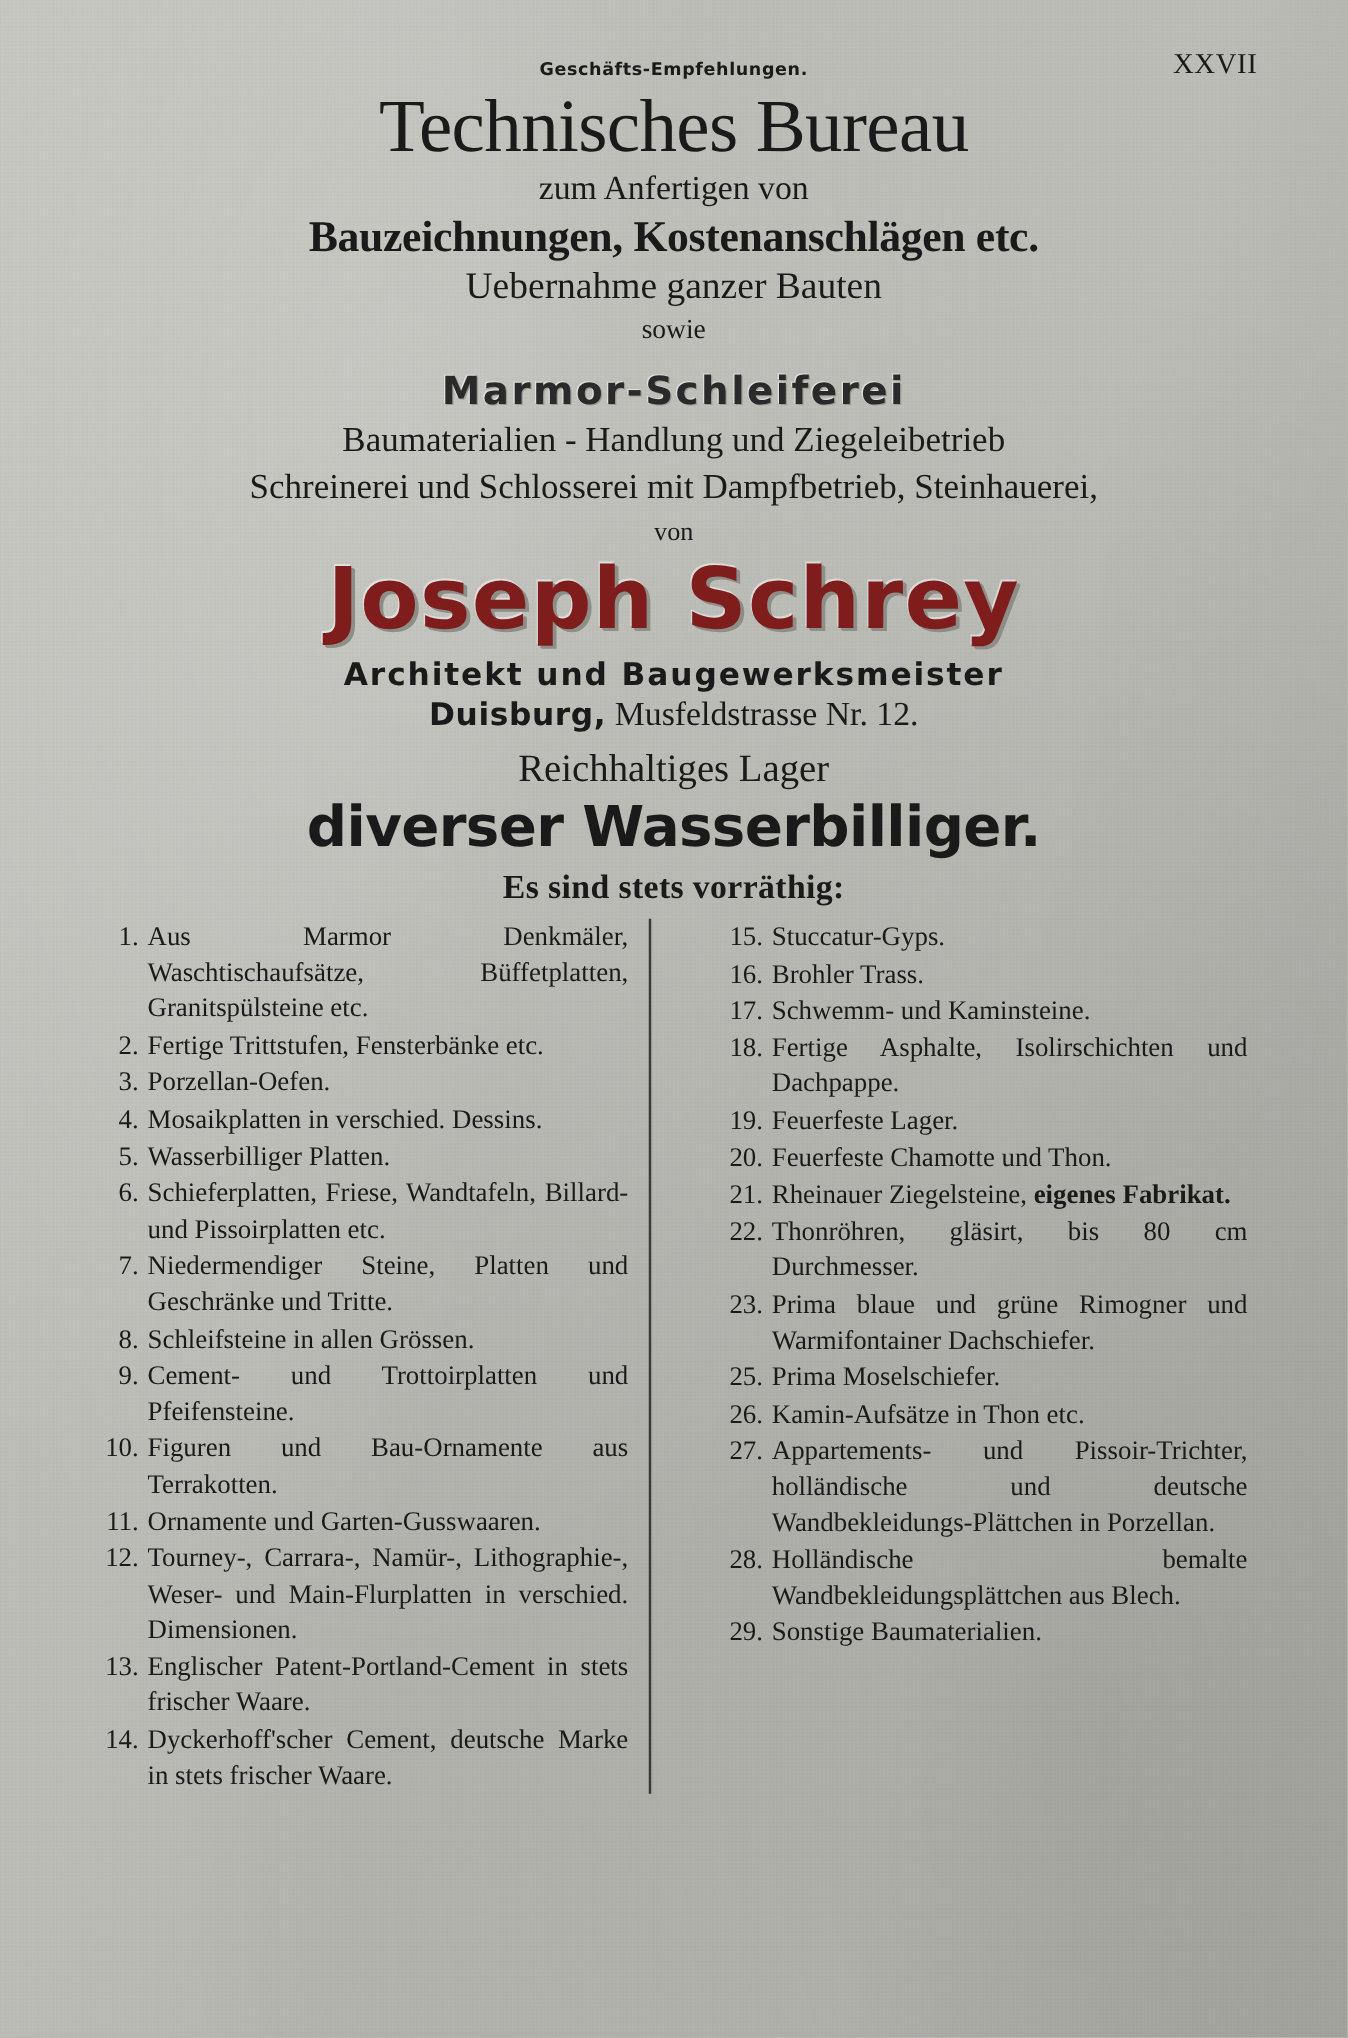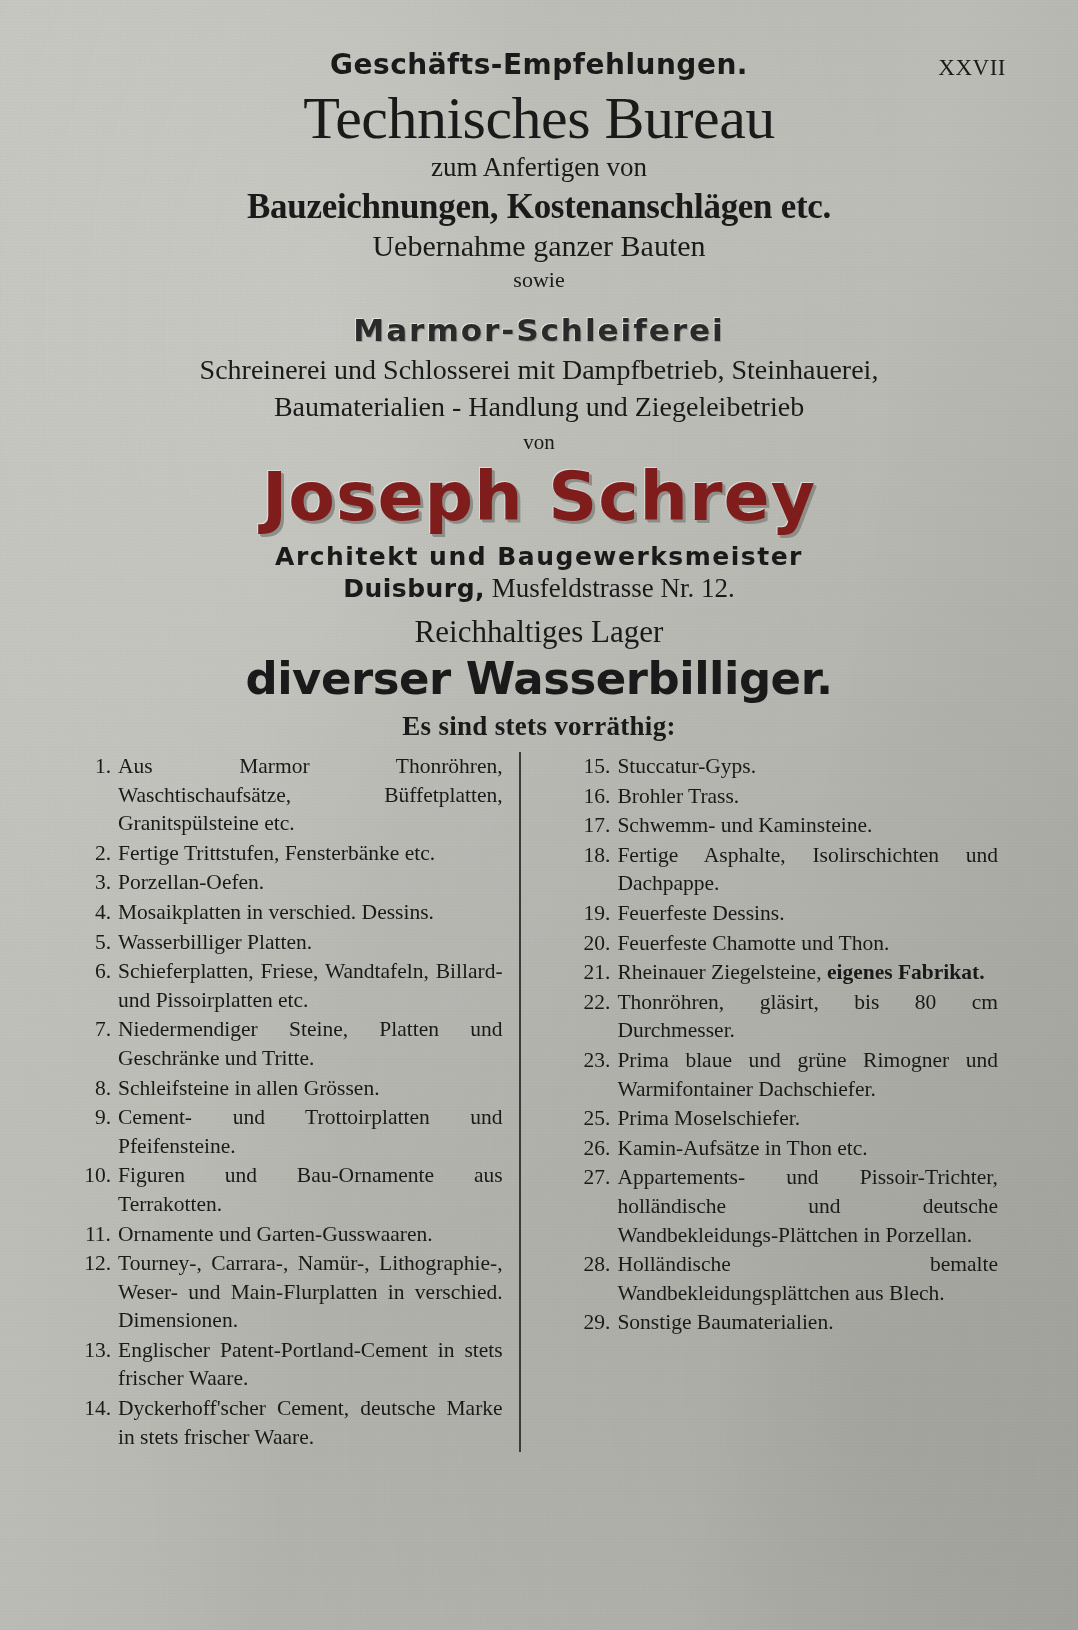--- a/index.html
+++ b/index.html
@@ -44,21 +44,21 @@
   .runhead {
     display: flex;
     align-items: baseline;
     justify-content: center;
     position: relative;
     margin-bottom: 4px;
   }
   .runhead-title {
     font-family: "DejaVu Sans", sans-serif;
     font-weight: bold;
-    font-size: 28px;
+    font-size: 14px;
     letter-spacing: .5px;
   }
   .runhead-page {
     position: absolute;
     right: 10px;
     bottom: 0;
     font-family: "Liberation Serif", serif;
     font-size: 23px;
     letter-spacing: .5px;
   }
@@ -228,39 +228,39 @@
     <div class="runhead-title">Geschäfts-Empfehlungen.</div>
     <div class="runhead-page">XXVII</div>
   </div>
 
   <div class="l1">Technisches Bureau</div>
   <div class="l2">zum Anfertigen von</div>
   <div class="l3">Bauzeichnungen, Kostenanschlägen etc.</div>
   <div class="l4">Uebernahme ganzer Bauten</div>
   <div class="l5">sowie</div>
   <div class="marmor">Marmor-Schleiferei</div>
+  <div class="l6">Baumaterialien - Handlung  und  Ziegeleibetrieb</div>
   <div class="l6">Schreinerei und Schlosserei mit Dampfbetrieb, Steinhauerei,</div>
-  <div class="l6">Baumaterialien - Handlung  und  Ziegeleibetrieb</div>
   <div class="von">von</div>
   <div class="name">Joseph Schrey</div>
   <div class="l7">Architekt und Baugewerksmeister</div>
   <div class="l8">
     <span class="city">Duisburg,</span>
     <span>Musfeldstrasse Nr. 12.</span>
   </div>
   <div class="l9">Reichhaltiges Lager</div>
   <div class="l10">diverser Wasserbilliger.</div>
   <div class="l11">Es sind stets vorräthig:</div>
 
   <div class="columns">
     <div class="col left">
       <ol class="items" id="list-left">
           <li>
             <span class="num">1.</span>
-            <span class="txt">Aus Marmor Thonröhren, Waschtischaufsätze, Büffetplatten, Granitspülsteine etc.</span>
+            <span class="txt">Aus Marmor Denkmäler, Waschtischaufsätze, Büffetplatten, Granitspülsteine etc.</span>
           </li>
           <li>
             <span class="num">2.</span>
             <span class="txt">Fertige Trittstufen, Fensterbänke etc.</span>
           </li>
           <li>
             <span class="num">3.</span>
             <span class="txt">Porzellan-Oefen.</span>
           </li>
           <li>
@@ -322,21 +322,21 @@
           <li>
             <span class="num">17.</span>
             <span class="txt">Schwemm- und Kaminsteine.</span>
           </li>
           <li>
             <span class="num">18.</span>
             <span class="txt">Fertige Asphalte, Isolirschichten und Dachpappe.</span>
           </li>
           <li>
             <span class="num">19.</span>
-            <span class="txt">Feuerfeste Dessins.</span>
+            <span class="txt">Feuerfeste Lager.</span>
           </li>
           <li>
             <span class="num">20.</span>
             <span class="txt">Feuerfeste Chamotte und Thon.</span>
           </li>
           <li>
             <span class="num">21.</span>
             <span class="txt">Rheinauer Ziegelsteine, <b>eigenes Fabrikat.</b></span>
           </li>
           <li>

